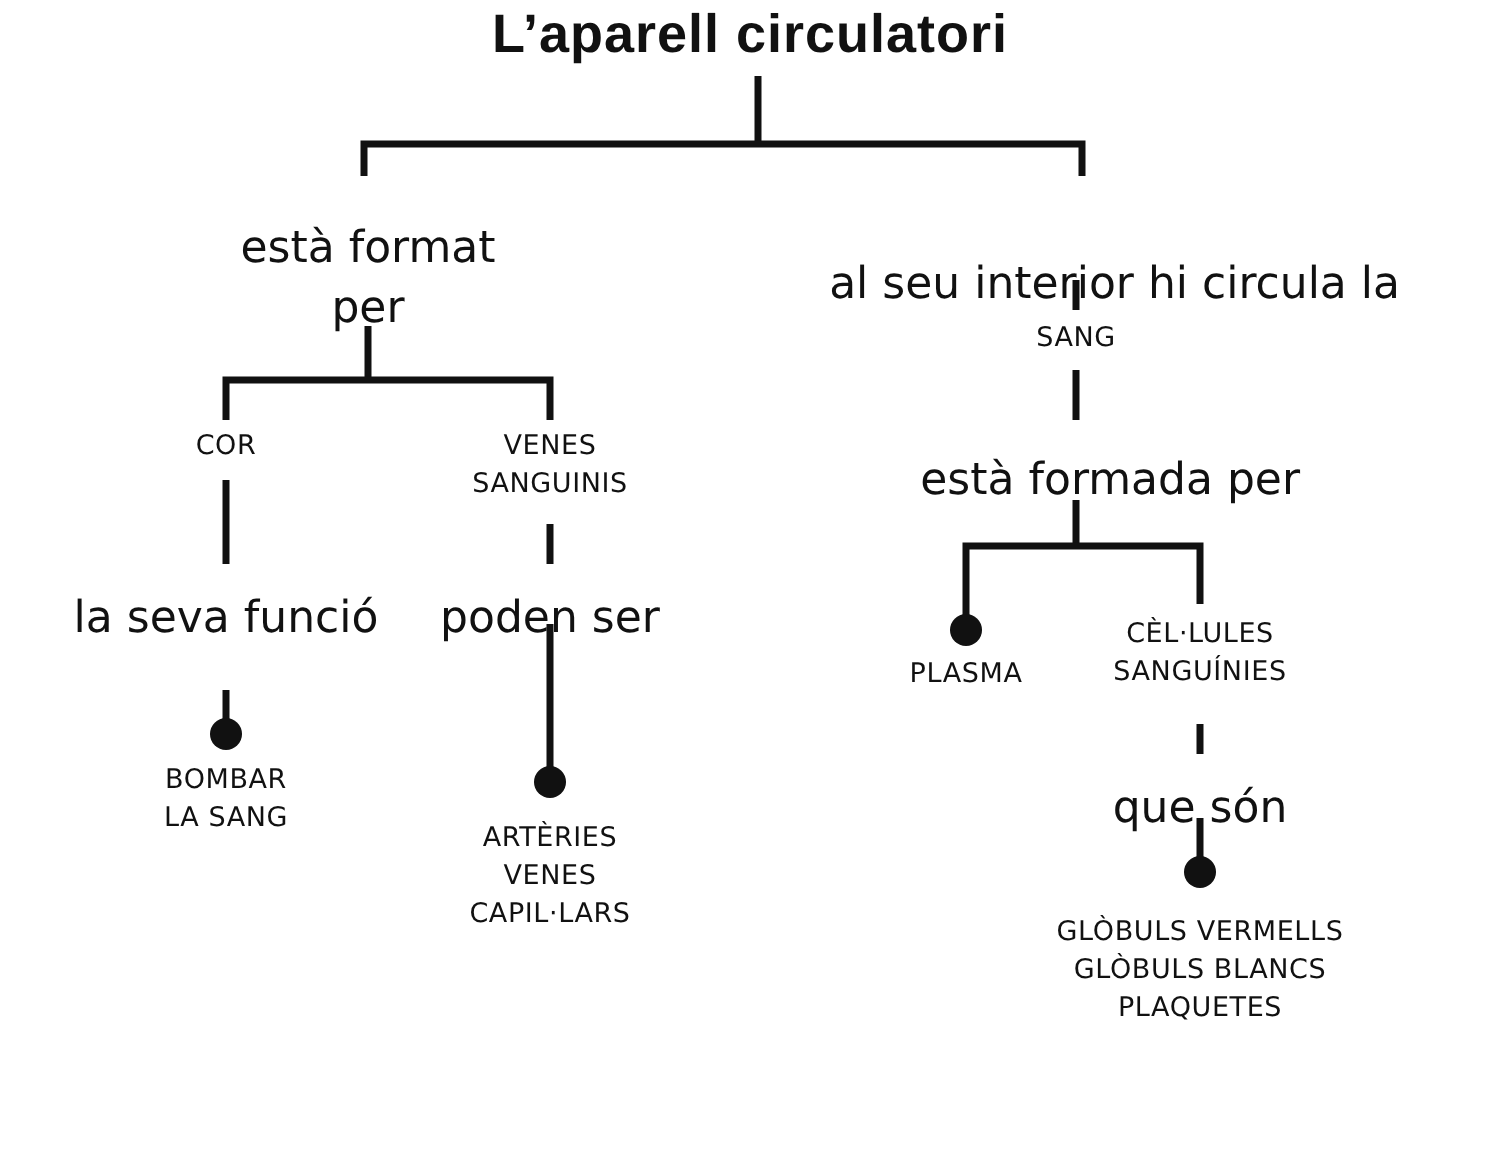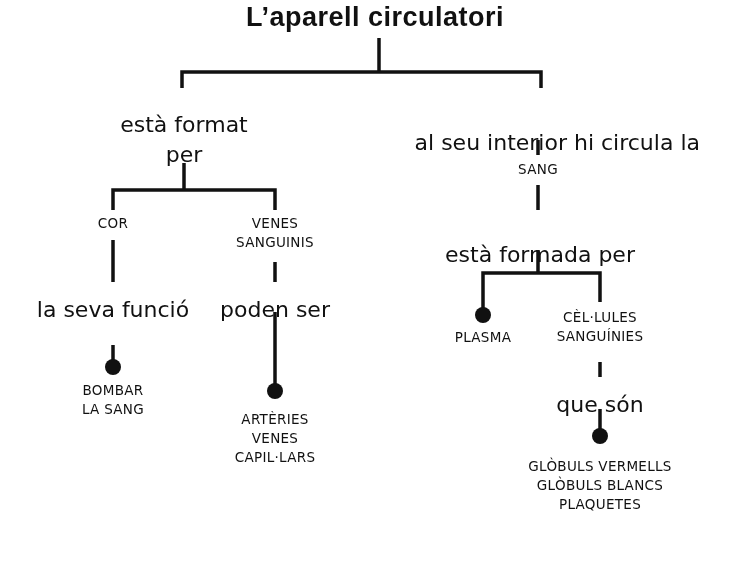--- a/index.html
+++ b/index.html
@@ -72,21 +72,21 @@
   <span>VENES</span>
   <span>CAPIL·LARS</span>
 </div>
 
 <div class="t rel multi" style="left:380px; width:320px; top:116px;text-align:right;">
   <span>al seu interior hi circula la</span>
 </div>
 <div class="t cap multi" style="left:488px; width:100px; top:160px;">
   <span>SANG</span>
 </div>
-<div class="t rel multi" style="left:430px; width:220px; top:228px;">
+<div class="t rel multi" style="left:430px; width:220px; top:214px;text-align:right;">
   <span>està formada per</span>
 </div>
 
 <div class="t cap multi" style="left:438px; width:90px; top:328px;">
   <span>PLASMA</span>
 </div>
 <div class="t cap multi" style="left:540px; width:120px; top:308px;">
   <span>CÈL·LULES</span>
   <span>SANGUÍNIES</span>
 </div>

